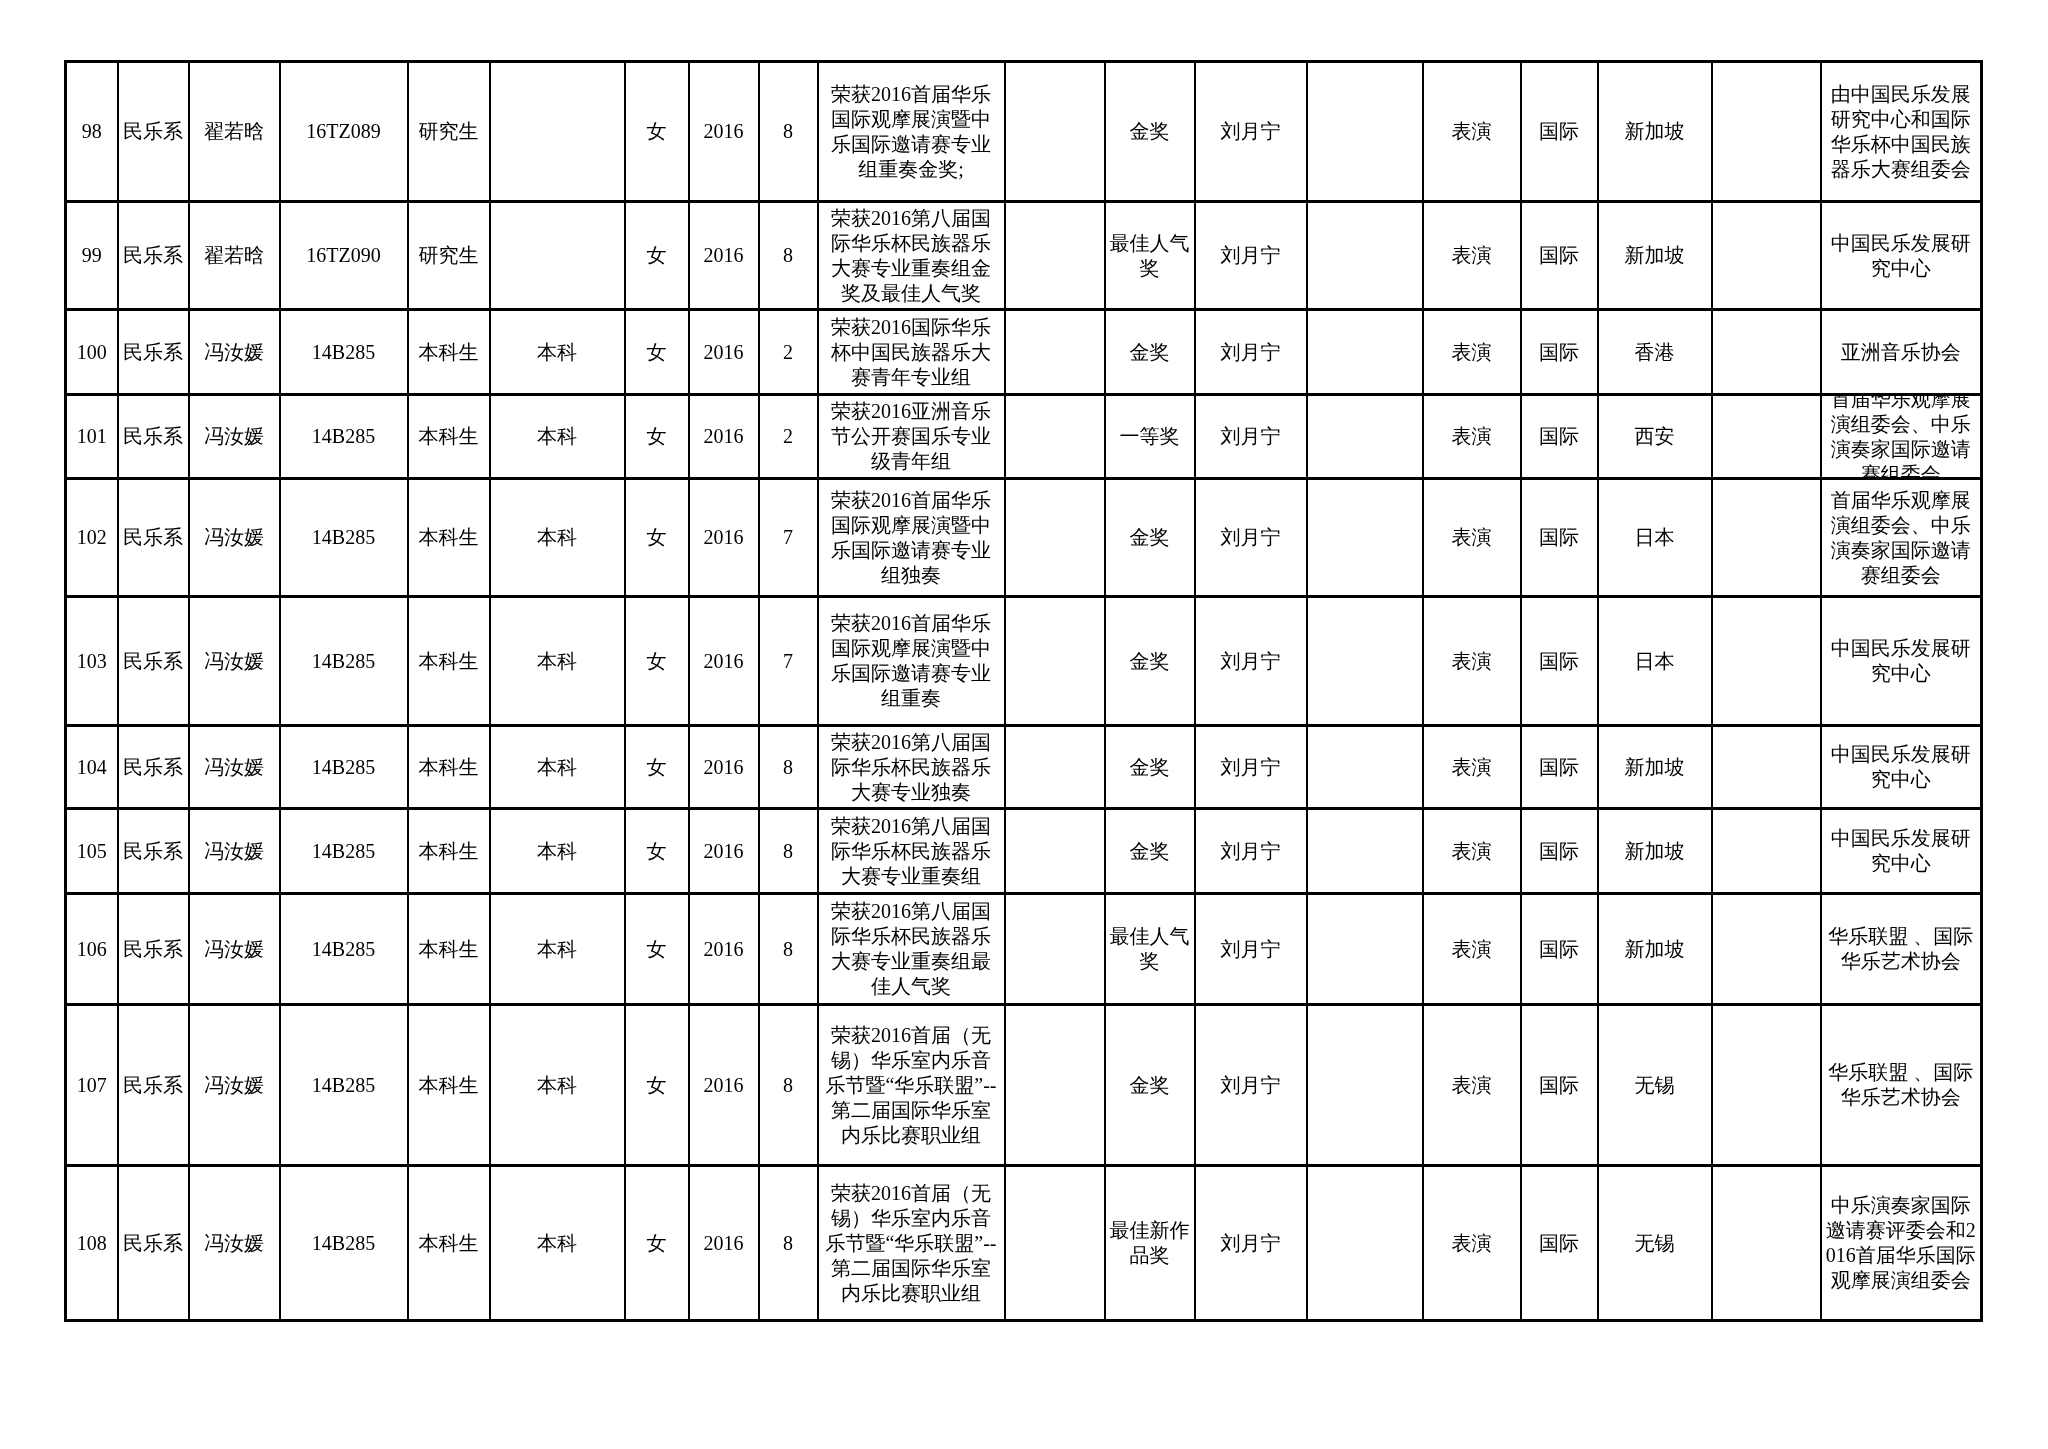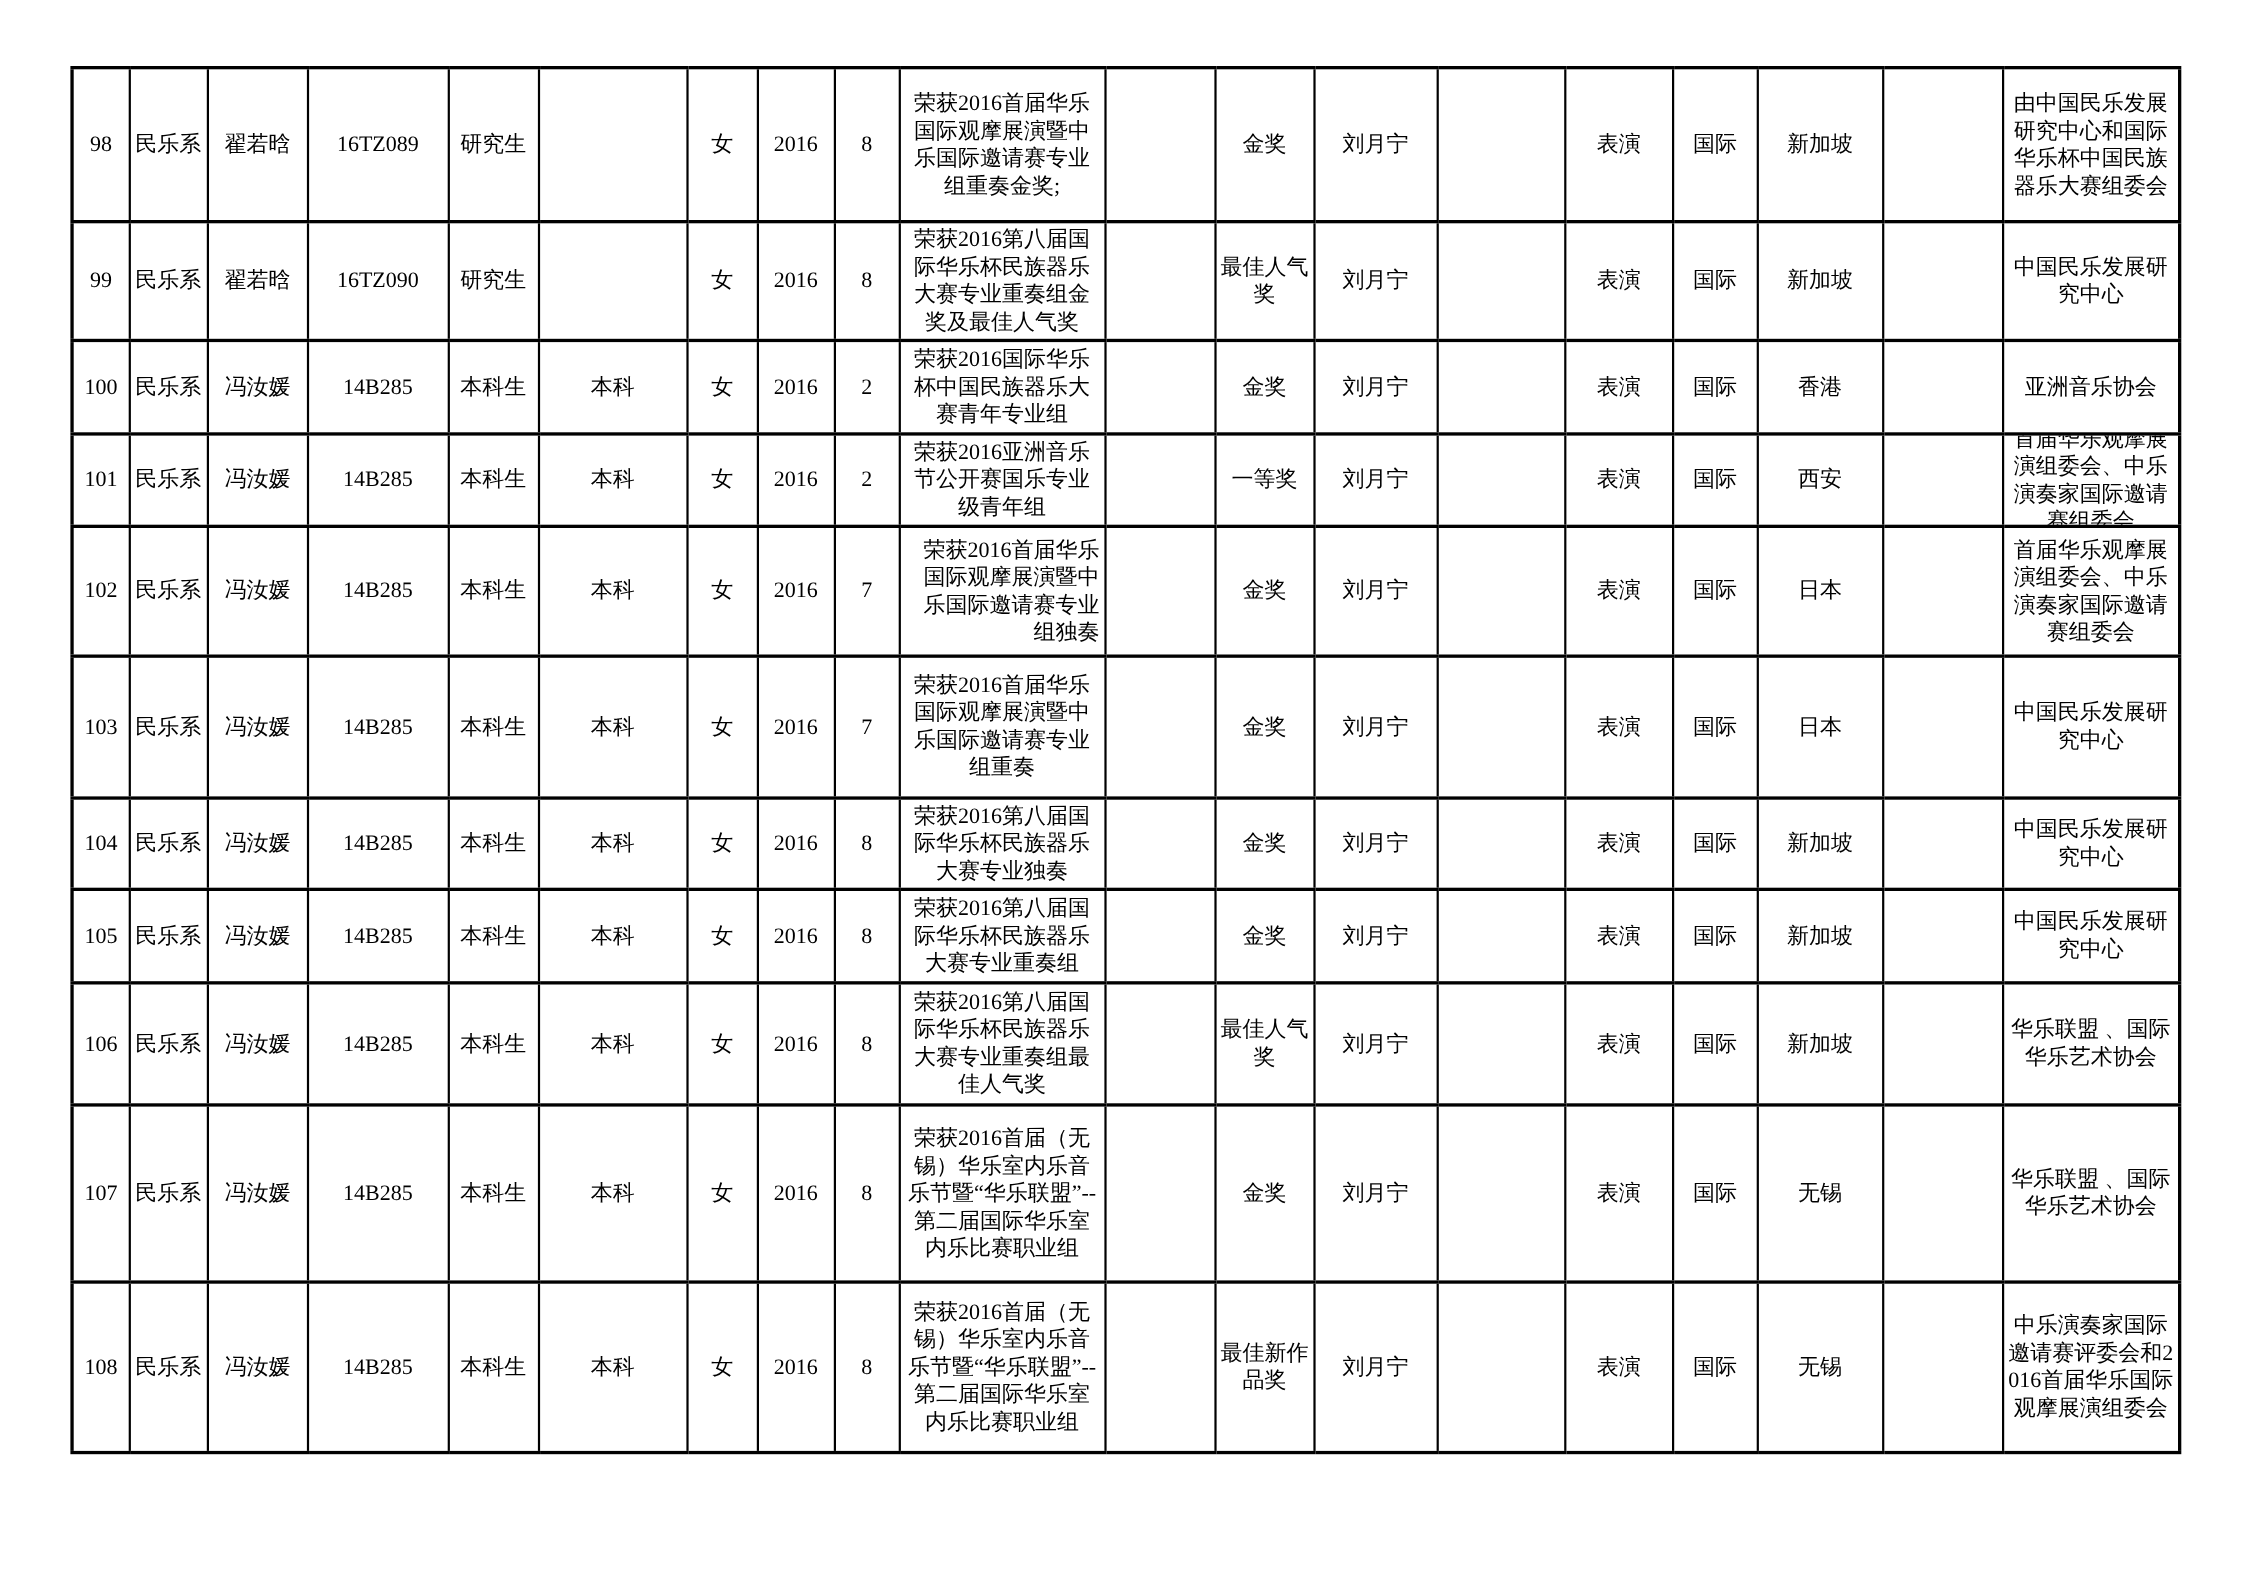--- a/index.html
+++ b/index.html
@@ -468,21 +468,21 @@
           <div class="cb" style="height: 115px;">
             <span>2016</span>
           </div>
         </td>
         <td>
           <div class="cb" style="height: 115px;">
             <span>7</span>
           </div>
         </td>
         <td>
-          <div class="cb" style="height: 115px; text-align: right;">
+          <div class="cb" style="height: 115px;">
             <span>荣获2016首届华乐国际观摩展演暨中乐国际邀请赛专业组独奏</span>
           </div>
         </td>
         <td>
           <div class="cb" style="height: 115px;">
             <span></span>
           </div>
         </td>
         <td>
           <div class="cb" style="height: 115px;">

